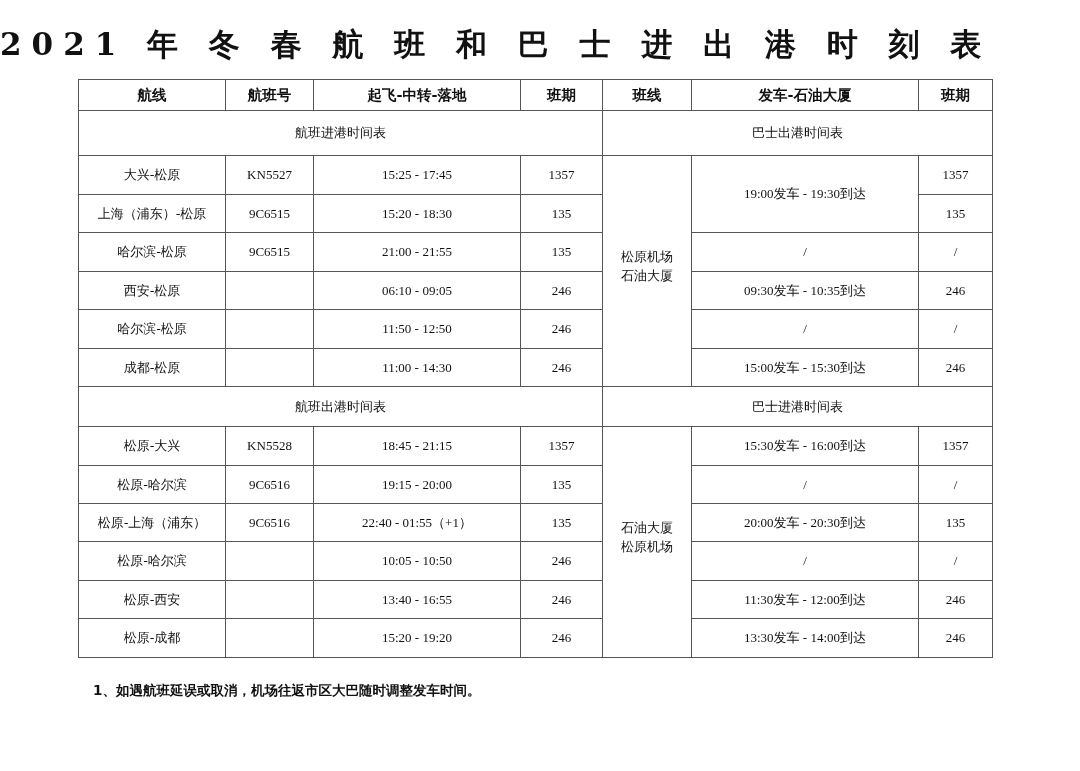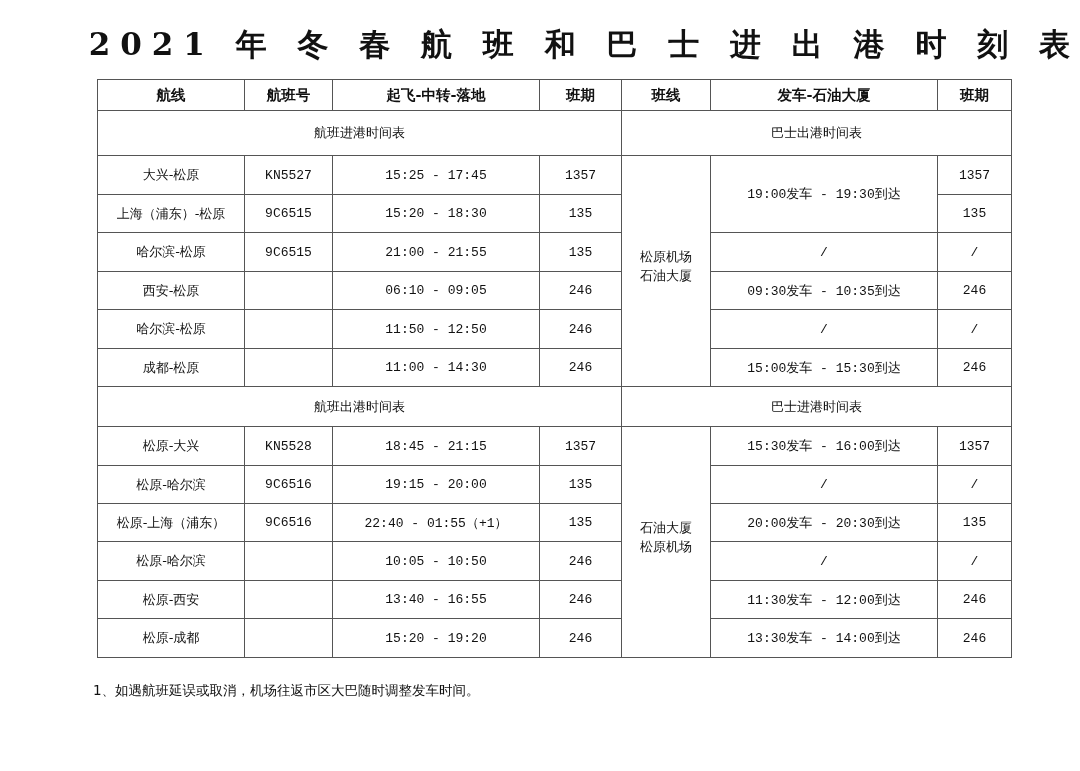--- a/index.html
+++ b/index.html
@@ -1,29 +1,29 @@
 <!DOCTYPE html>
 <html><head>
 <meta charset="utf-8">
 <style>
   html, body { margin:0; padding:0; background:#ffffff; }
   body { width:1080px; height:771px; position:relative; overflow:hidden;
          font-family:"DejaVu Sans", sans-serif; color:#111; }
-  .title { position:absolute; left:0; top:24px; width:1080px; text-align:right;
+  .title { position:absolute; left:0; top:24px; width:1080px; text-align:left;
            font-family:"DejaVu Serif", serif; font-size:31px; letter-spacing:10px;
            font-weight:bold; color:#111; }
-  table.tt { position:absolute; left:97px; top:79px; border-collapse:collapse;
+  table.tt { position:absolute; left:78px; top:79px; border-collapse:collapse;
              table-layout:fixed; width:914px; }
   table.tt td, table.tt th { border:1px solid #555; text-align:center; vertical-align:middle;
              padding:0; font-size:13px; font-weight:normal; overflow:hidden; white-space:nowrap; }
   table.tt th { font-weight:bold; font-size:14.5px; }
   .sec { font-weight:bold; font-size:14.5px; }
-  .mono { font-family:Liberation Mono, monospace; font-size:12.5px; }
+  .mono { font-family:Liberation Serif, serif; font-size:12.5px; }
   .station { font-size:14px; line-height:19px; white-space:normal !important; padding-bottom:10px !important; }
-  .notes { position:absolute; left:93px; top:681px; font-size:13.5px; font-weight:normal; line-height:18px; }
+  .notes { position:absolute; left:93px; top:681px; font-size:13.5px; font-weight:bold; line-height:18px; }
 </style>
 </head>
 <body>
 
 <div class="title">2021 年 冬 春 航 班 和 巴 士 进 出 港 时 刻 表</div>
 
 <table class="tt">
   <colgroup>
     <col style="width:147px">
       <col style="width:88px">

